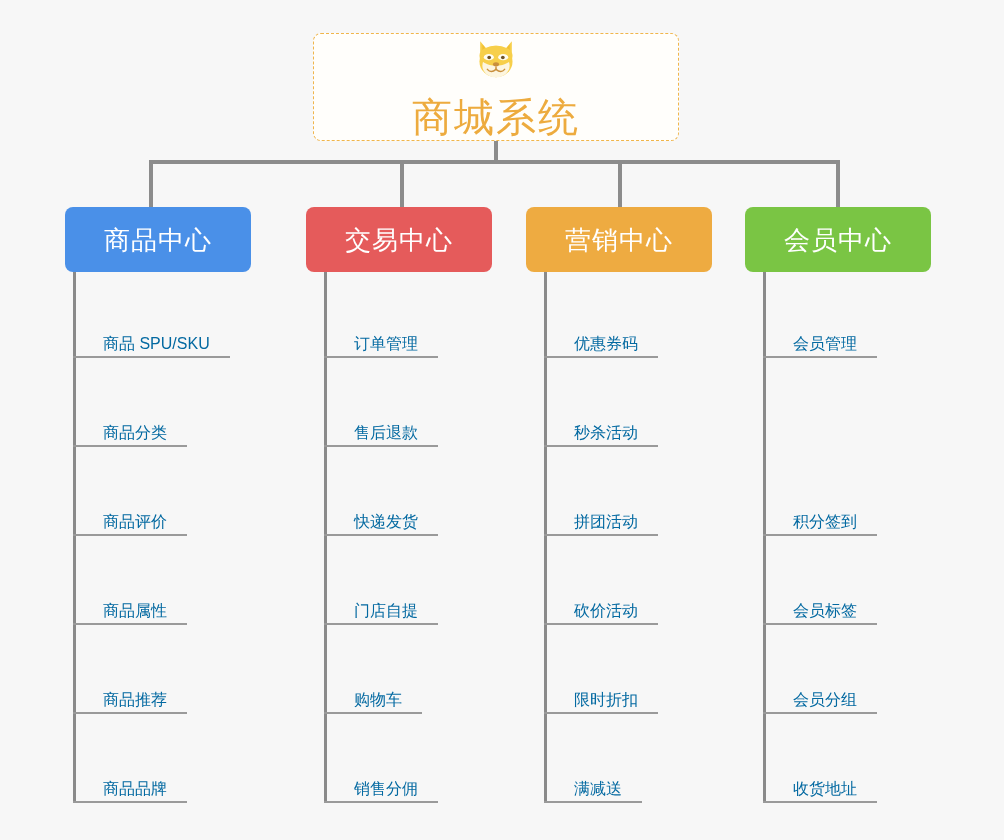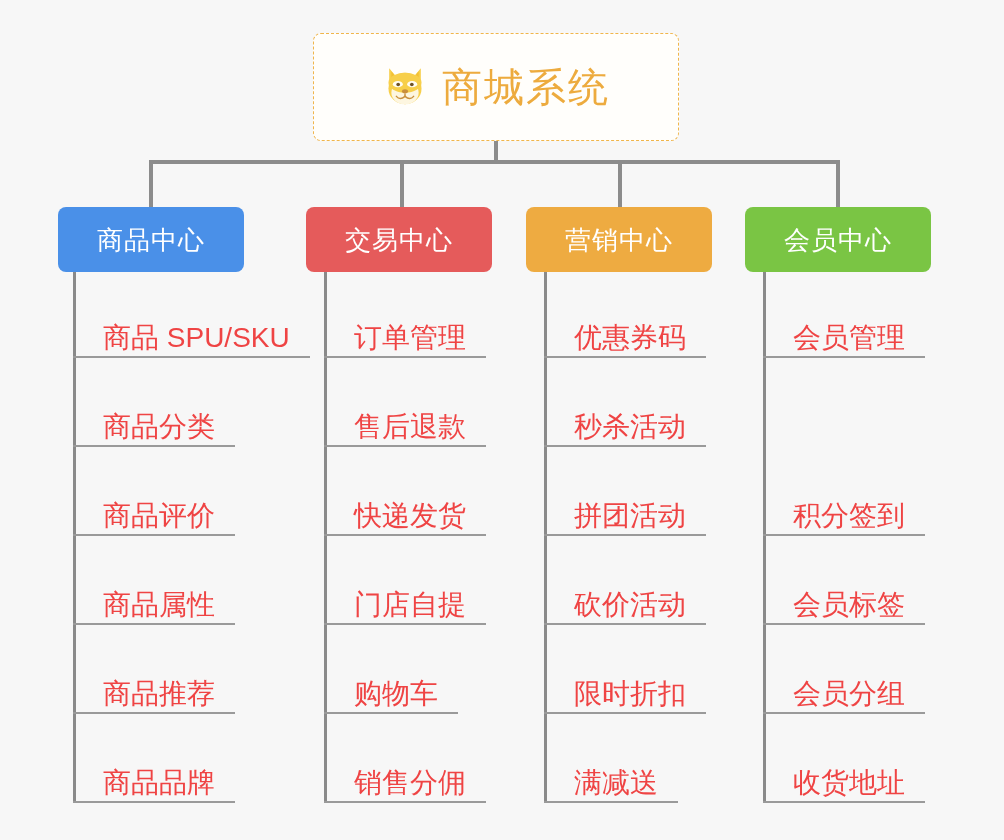--- a/index.html
+++ b/index.html
@@ -29,20 +29,21 @@
     width: 366px;
     height: 108px;
     box-sizing: border-box;
     background: #fffefb;
     border: 1px dashed #f0b54b;
     border-radius: 8px;
     display: flex;
     align-items: center;
     justify-content: center;
     gap: 14px;
+    flex-direction: column;
   }
   .root-icon {
     width: 46px;
     height: 46px;
     flex: 0 0 auto;
     display: block;
   }
   .root-title {
     font-size: 40px;
     color: #edab3e;
@@ -107,22 +108,22 @@
     position: absolute;
     height: 40px;
     display: flex;
     align-items: flex-end;
     padding: 0 20px 4px 30px;
     box-sizing: border-box;
     border-bottom: 2px solid #9a9a9a;
     white-space: nowrap;
   }
   .leaf-label {
-    font-size: 28px;
-    color: #ef4444;
+    font-size: 16px;
+    color: #0369a1;
     line-height: 1;
     white-space: nowrap;
   }
 </style>
 </head>
 <body>
 
 <div id="mindmap">
 
   <div class="root-node">
@@ -148,21 +149,21 @@
     <span class="root-title">商城系统</span>
   </div>
 
   <div class="conn conn-v-root"></div>
   <div class="conn conn-h-main"></div>
   <div class="conn conn-drop" style="left:149px"></div>
   <div class="conn conn-drop" style="left:400px"></div>
   <div class="conn conn-drop" style="left:618px"></div>
   <div class="conn conn-drop" style="left:836px"></div>
 
-  <div class="cat-box" style="left:58px;background:#4a90e8">
+  <div class="cat-box" style="left:65px;background:#4a90e8">
     <span class="cat-label">商品中心</span>
   </div>
   <div class="trunk" style="left:73px;height:530px"></div>
   <div class="leaf" style="left:73px;top:318px">
       <span class="leaf-label">商品 SPU/SKU</span>
     </div>
   <div class="leaf" style="left:73px;top:407px">
       <span class="leaf-label">商品分类</span>
     </div>
   <div class="leaf" style="left:73px;top:496px">

